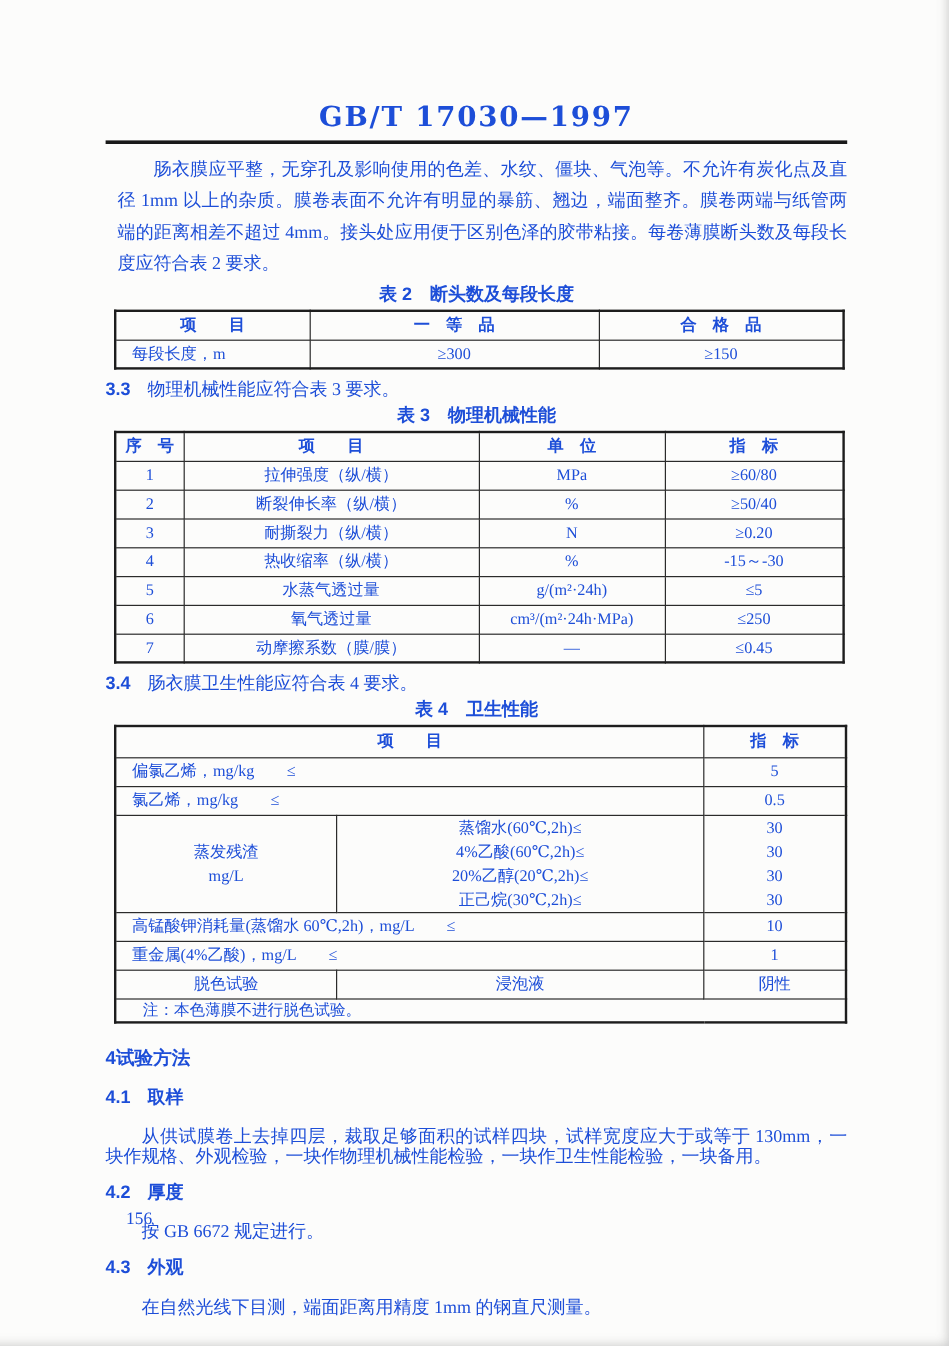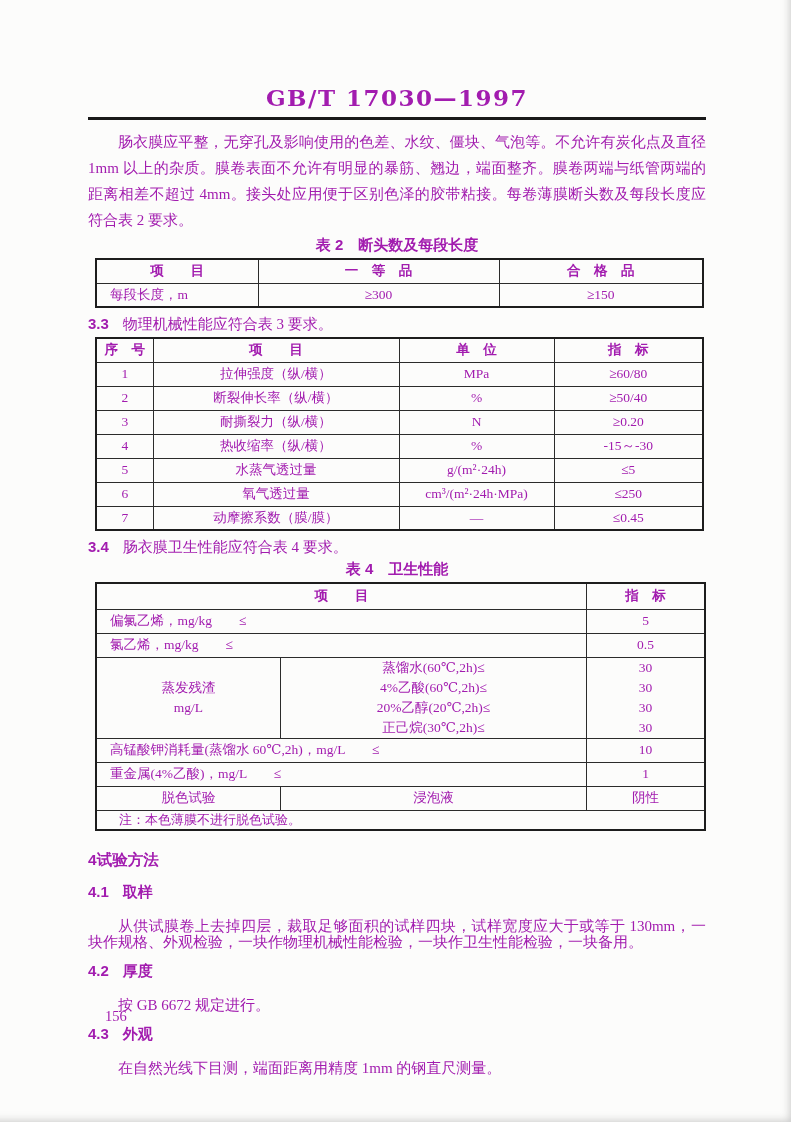--- a/index.html
+++ b/index.html
@@ -1,20 +1,20 @@
 <!DOCTYPE html>
 <html><head>
 <meta charset="utf-8">
 <style>
   html, body { margin: 0; padding: 0; background: #ffffff; }
   .page {
     position: relative;
     width: 791px; height: 1122px;
     background: #fcfcfb;
-    color: #a21caf;
+    color: #1d4ed8;
     font-family: "Liberation Serif", "DejaVu Serif", serif;
     overflow: hidden;
     box-shadow: inset -6px -6px 9px -5px rgba(110,110,110,0.35);
   }
   .content { position: absolute; left: 88px; top: 84px; width: 618px; }
 
   .doc-code {
     text-align: center;
     font-weight: bold;
     font-size: 23px;
@@ -22,20 +22,21 @@
     font-family: "DejaVu Serif", "Liberation Serif", serif;
   }
   .rule { border: 0; border-top: 3px solid #191919; margin: 6px 0 0 0; }
 
   .para {
     margin-top: 9px;
     font-size: 15px;
     line-height: 26px;
     text-align: justify;
     text-indent: 2em;
+    margin-left: 10px;
   }
 
   .tbl-title {
     margin-top: 3px;
     text-align: center;
     font-weight: bold;
     font-size: 15px;
     font-family: "Liberation Sans", "DejaVu Sans", sans-serif;
   }
 
@@ -124,20 +125,21 @@
         <td>≥300</td>
         <td>≥150</td>
       </tr>
     </tbody>
       </table>
 
     <div class="clause">
       <span class="num">3.3</span><span>物理机械性能应符合表 3 要求。</span>
     </div>
 
+    <div class="tbl-title">表 3　物理机械性能</div>
     <table class="t3">
       <colgroup>
           <col style="width:57px">
           <col style="width:246px">
           <col style="width:155px">
           <col style="width:149px">
         </colgroup>
       <tbody>
           <tr>
         <th>序　号</th>

